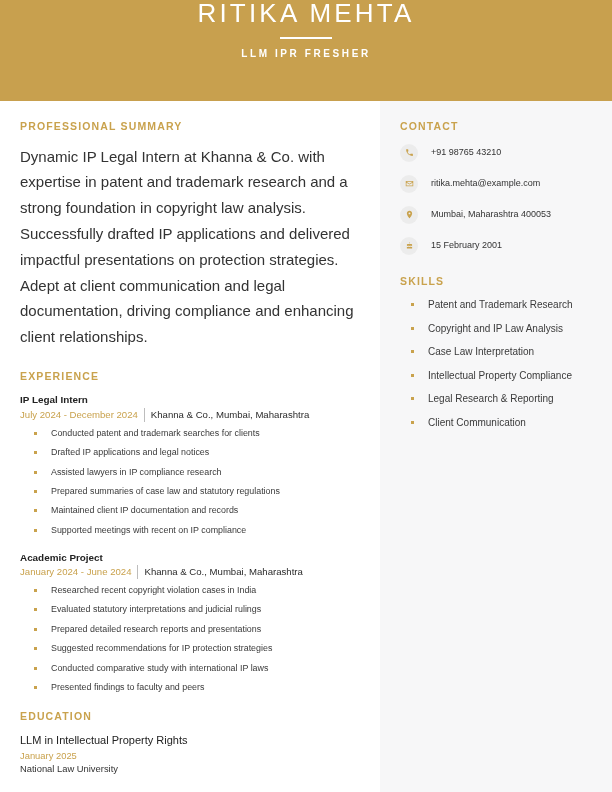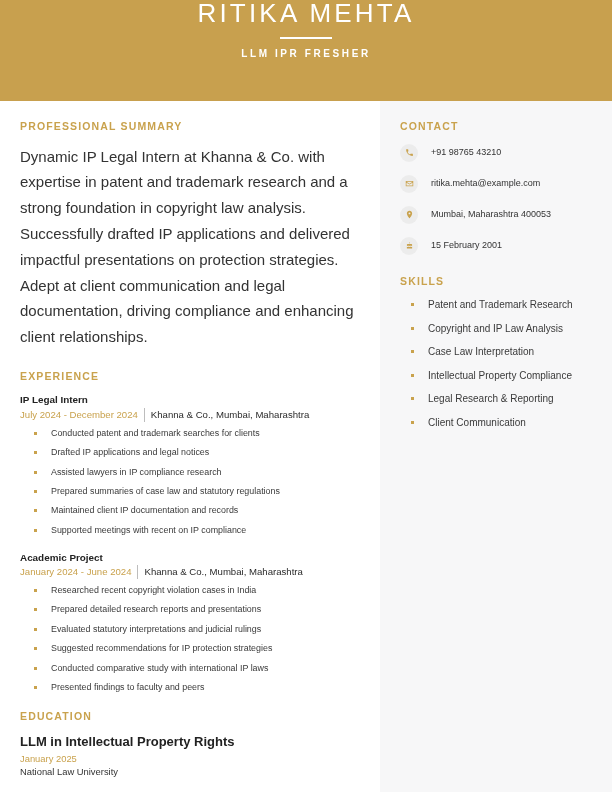--- a/index.html
+++ b/index.html
@@ -152,22 +152,22 @@
     height: 3px;
     background: #c9a24d;
   }
 
   
   .edu-entry {
     margin-bottom: 13px;
   }
   .edu-entry:last-child { margin-bottom: 0; }
   .edu-degree {
-    font-size: 13px;
-    font-weight: bold;
+    font-size: 11px;
+    font-weight: normal;
     color: #222222;
     line-height: 1.4;
     margin: 0;
   }
   .edu-date {
     font-size: 9.4px;
     color: #c9a24d;
     line-height: 1.45;
     margin: 0;
   }
@@ -278,22 +278,22 @@
 
       <div class="entry">
         <div class="entry-title">Academic Project</div>
         <div class="entry-meta">
           <span class="entry-date">January 2024 - June 2024</span>
           <span class="meta-sep"></span>
           <span class="entry-org">Khanna &amp; Co., Mumbai, Maharashtra</span>
         </div>
         <ul class="bullets">
           <li>Researched recent copyright violation cases in India</li>
+          <li>Evaluated statutory interpretations and judicial rulings</li>
           <li>Prepared detailed research reports and presentations</li>
-          <li>Evaluated statutory interpretations and judicial rulings</li>
           <li>Suggested recommendations for IP protection strategies</li>
           <li>Conducted comparative study with international IP laws</li>
           <li>Presented findings to faculty and peers</li>
         </ul>
       </div>
     </div>
 
     <div class="section">
       <div class="section-title">EDUCATION</div>
 

